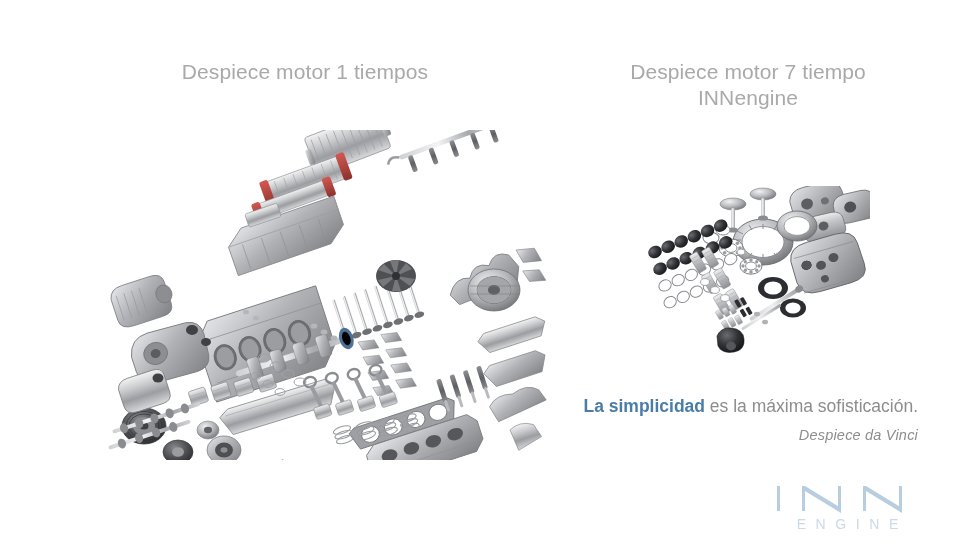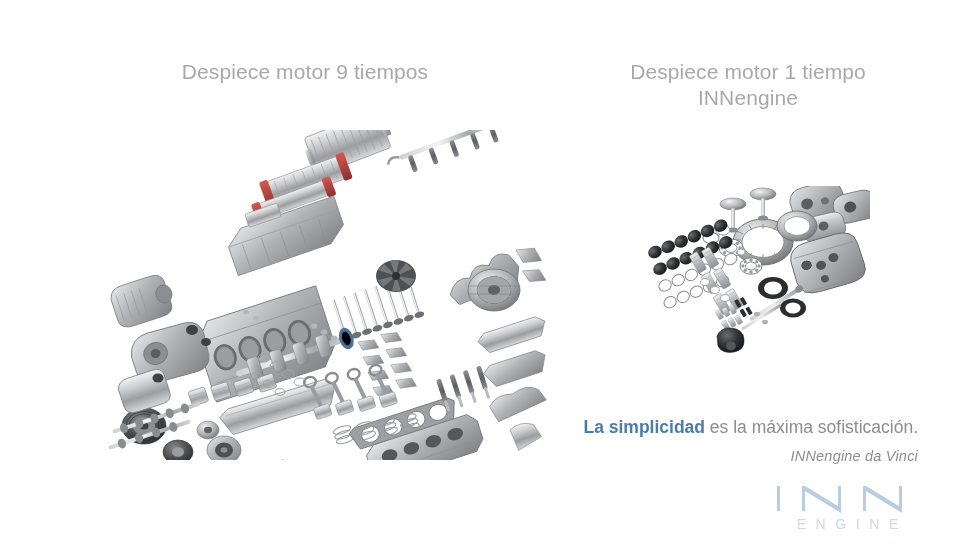--- a/index.html
+++ b/index.html
@@ -49,21 +49,21 @@
     position: absolute;
   }
   #figure-left  { left: 96px;  top: 130px; width: 460px; height: 330px; }
   #figure-right { left: 645px; top: 186px; width: 225px; height: 195px; }
   .figure svg { display: block; width: 100%; height: 100%; }
 
   
   #quote-block {
     position: absolute;
     right: 62px;
-    top: 416px;
+    top: 395px;
     width: 420px;
     text-align: right;
   }
   #quote-line {
     font-size: 17.5px;
     line-height: 1.35;
     color: #8d8d8d;
     font-weight: 400;
     white-space: nowrap;
   }
@@ -97,23 +97,23 @@
     text-align: center;
     text-indent: 9.6px;
     font-weight: 400;
   }
 </style>
 </head>
 <body>
 
 <div class="slide">
 
-  <div class="panel-title" id="title-left">Despiece motor 9 tiempos</div>
-
-  <div class="panel-title" id="title-right">Despiece motor 1 tiempo
+  <div class="panel-title" id="title-left">Despiece motor 1 tiempos</div>
+
+  <div class="panel-title" id="title-right">Despiece motor 7 tiempo
 INNengine</div>
 
   <div class="figure" id="figure-left">
     <svg viewBox="0 0 460 330" xmlns="http://www.w3.org/2000/svg">
       <defs>
         <linearGradient id="mtl" x1="0" y1="0" x2="0" y2="1">
           <stop offset="0%" stop-color="#f2f2f3"></stop>
           <stop offset="32%" stop-color="#c9cacc"></stop>
           <stop offset="62%" stop-color="#9b9da1"></stop>
           <stop offset="100%" stop-color="#d8d9db"></stop>
@@ -815,21 +815,21 @@
         <g fill="#b0b2b6">
           <ellipse cx="112" cy="128" rx="3" ry="2.3"></ellipse>
           <ellipse cx="120" cy="136" rx="3" ry="2.3"></ellipse>
         </g>
       </g>
     </svg>
   </div>
 
   <div id="quote-block">
     <div id="quote-line"><span id="quote-highlight">La simplicidad</span><span id="quote-rest"> es la máxima sofisticación.</span></div>
-    <div id="quote-author">INNengine da Vinci</div>
+    <div id="quote-author">Despiece da Vinci</div>
   </div>
 
   <div id="logo">
     <svg id="logo-mark" viewBox="0 0 145 31" xmlns="http://www.w3.org/2000/svg">
       <g fill="#b9cde0">
 
         <rect x="2" y="2" width="3" height="25"></rect>
 
         <rect x="27" y="2" width="3" height="25"></rect>
         <polygon points="30,2 66,24 66,29 30,7"></polygon>

